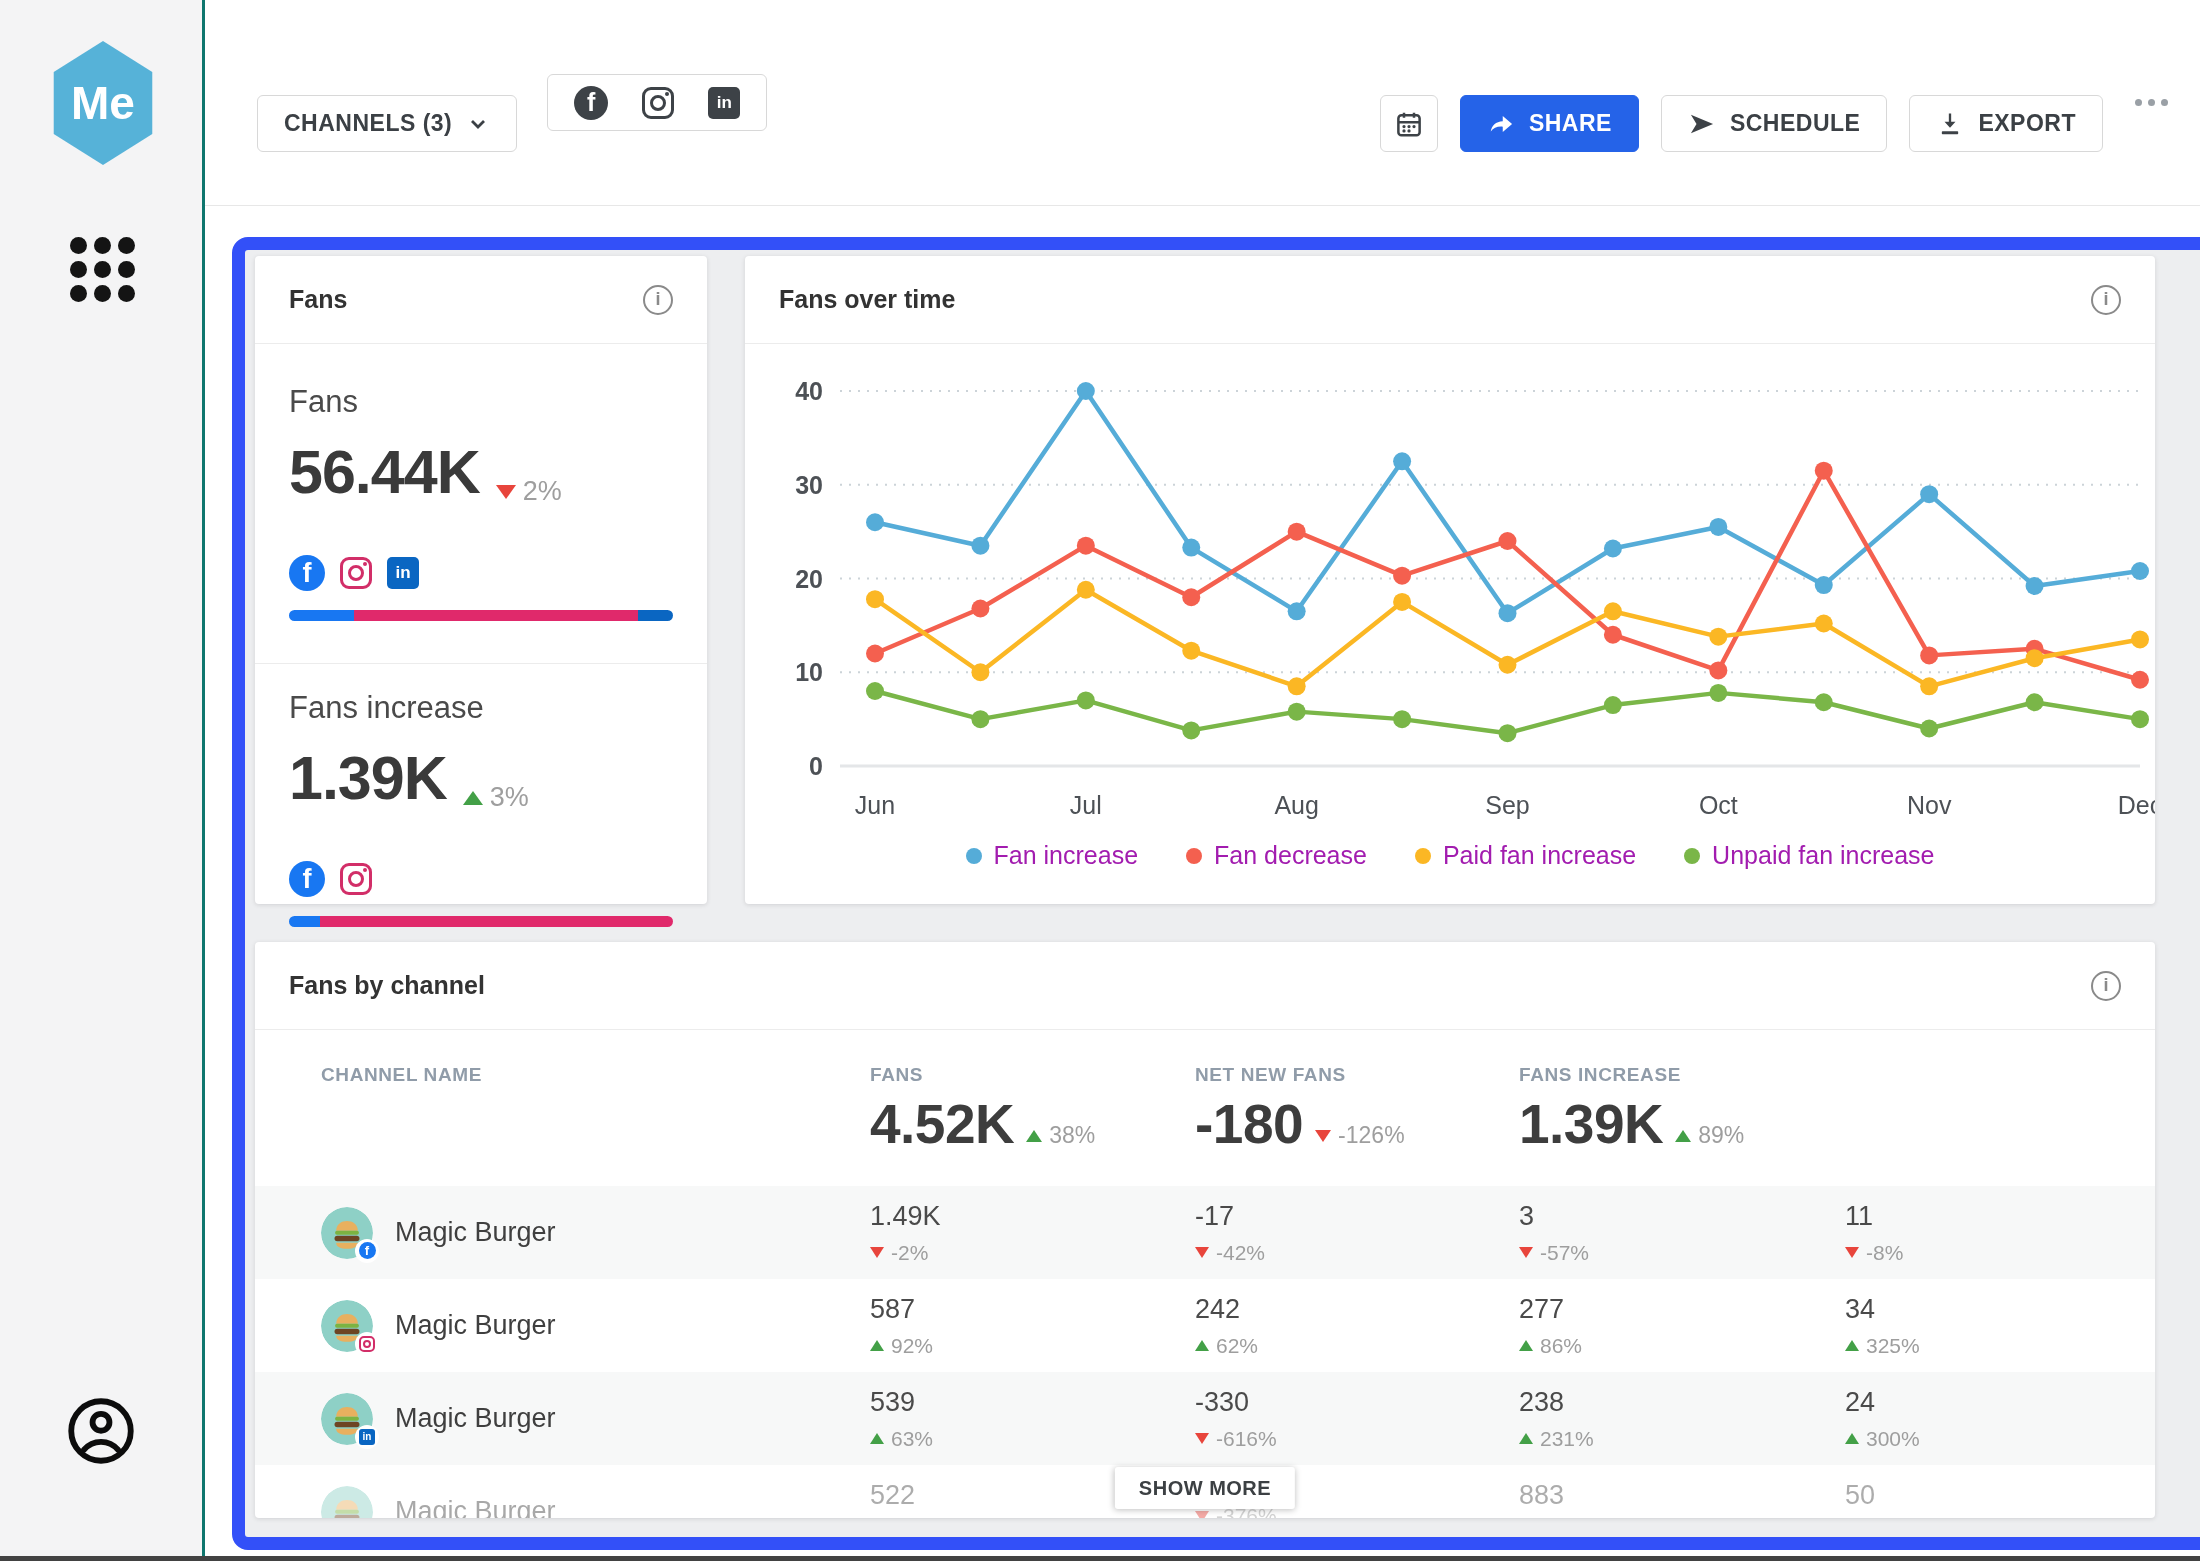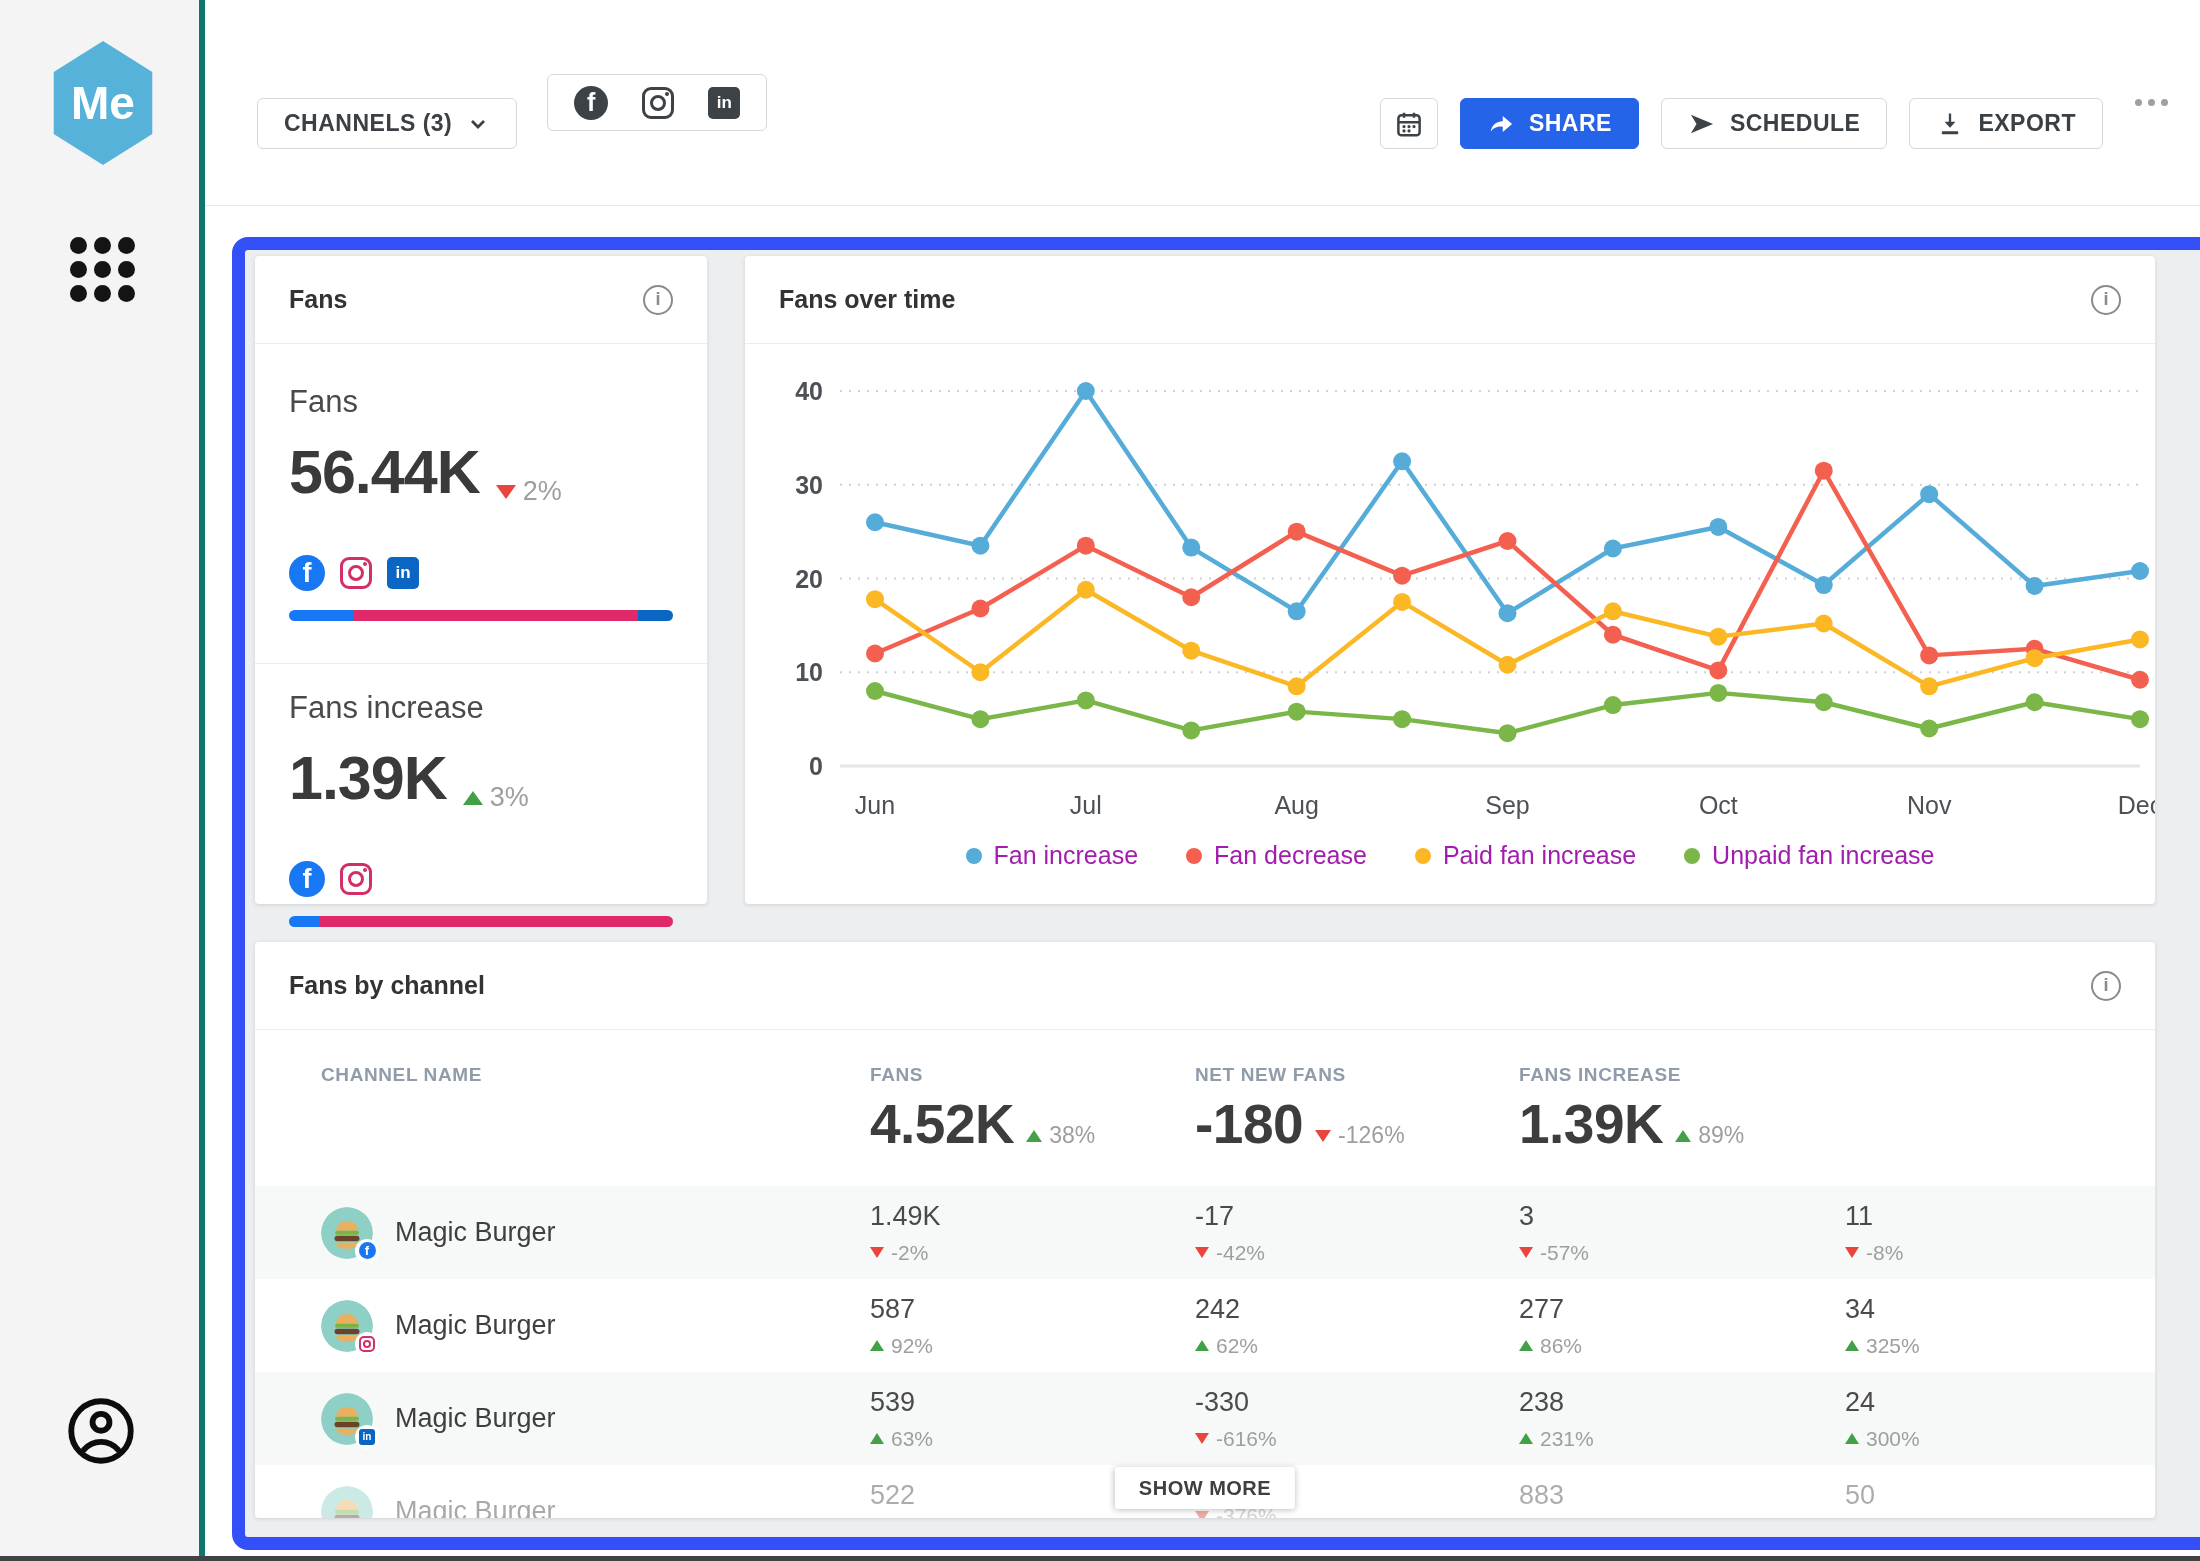--- a/index.html
+++ b/index.html
@@ -1,31 +1,31 @@
 <!DOCTYPE html>
 <html><head>
 <meta charset="utf-8">
 <style>
   * { margin:0; padding:0; box-sizing:border-box; }
   body { font-family:"Liberation Sans", sans-serif; background:#fff; }
   #screen { position:relative; width:2200px; height:1561px; background:#fff; overflow:hidden; }
 
   
-  .sidebar { position:absolute; left:0; top:0; width:205px; height:100%; background:#f4f4f5; border-right:6px solid #0f766e; }
+  .sidebar { position:absolute; left:0; top:0; width:205px; height:100%; background:#f4f4f5; border-right:3px solid #0f766e; }
   .logo { position:absolute; left:47px; top:41px; width:112px; height:124px; background:#56b2d8;
           clip-path:polygon(50% 0,94% 25%,94% 75%,50% 100%,6% 75%,6% 25%);
           display:flex; align-items:center; justify-content:center; color:#fff; font-weight:bold; font-size:46px; }
   .apps-grid { position:absolute; left:70px; top:237px; display:grid; grid-template-columns:repeat(3,17px); grid-template-rows:repeat(3,17px); gap:7px; cursor:pointer; }
   .apps-grid span { background:#141414; border-radius:50%; }
   .account { position:absolute; left:66px; top:1396px; cursor:pointer; }
 
   
   .topbar { position:absolute; left:205px; top:0; width:1995px; height:206px; background:#fff;
             border-bottom:1px solid #e7e7e7; display:flex; align-items:center; padding:0 22px 0 52px; }
-  .btn { display:inline-flex; align-items:center; justify-content:center; gap:14px; height:51px; padding:0 26px;
+  .btn { display:inline-flex; align-items:center; justify-content:center; gap:14px; height:57px; padding:0 26px;
          background:#fff; border:1px solid #d8d8d8; border-radius:6px; font-size:23px; font-weight:bold;
          color:#3b4045; letter-spacing:.5px; cursor:pointer; white-space:nowrap;margin-top:42px; }
   .icon-group { display:flex; align-items:center; gap:34px; height:57px; padding:0 26px; border:1px solid #d8d8d8; border-radius:6px; margin-left:30px; }
   .right-actions { margin-left:auto; display:flex; align-items:center; gap:22px; }
   .btn.square { width:58px; padding:0; }
   .btn.primary { background:#2563e8; border-color:#2563e8; color:#fff; }
   .dots { display:flex; gap:6px; padding:0 10px; cursor:pointer; }
   .dots span { width:7px; height:7px; border-radius:50%; background:#9aa0a6; }
 
   

